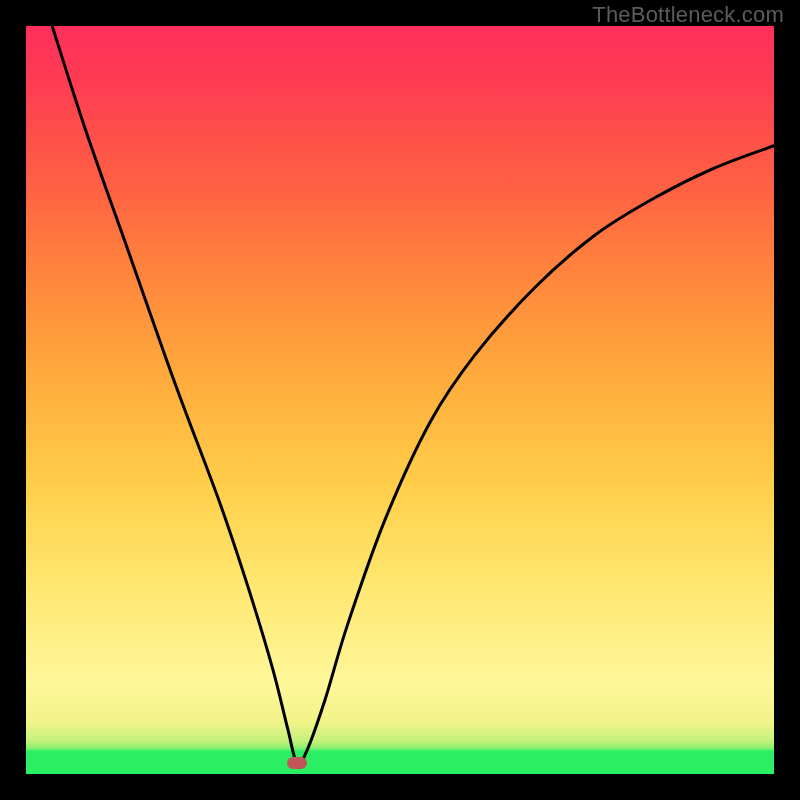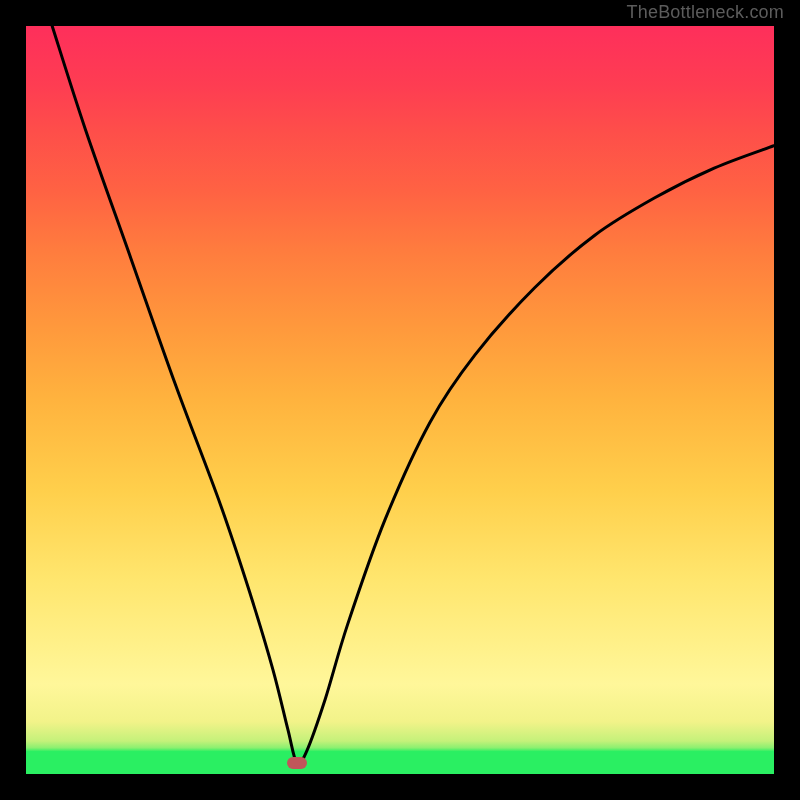--- a/index.html
+++ b/index.html
@@ -39,21 +39,21 @@
       #fe4e4a 86%,
       #fe3d52 92%,
       #fe2f5b 100%
     );
   }
   .watermark {
     position: absolute;
     top: 2px;
     right: 16px;
     color: #5c5c5c;
-    font-size: 18px;
+    font-size: 22px;
     letter-spacing: 0.2px;
   }
   svg.curve {
     position: absolute;
     left: 0;
     top: 0;
     width: 748px;
     height: 748px;
   }
   .marker {

